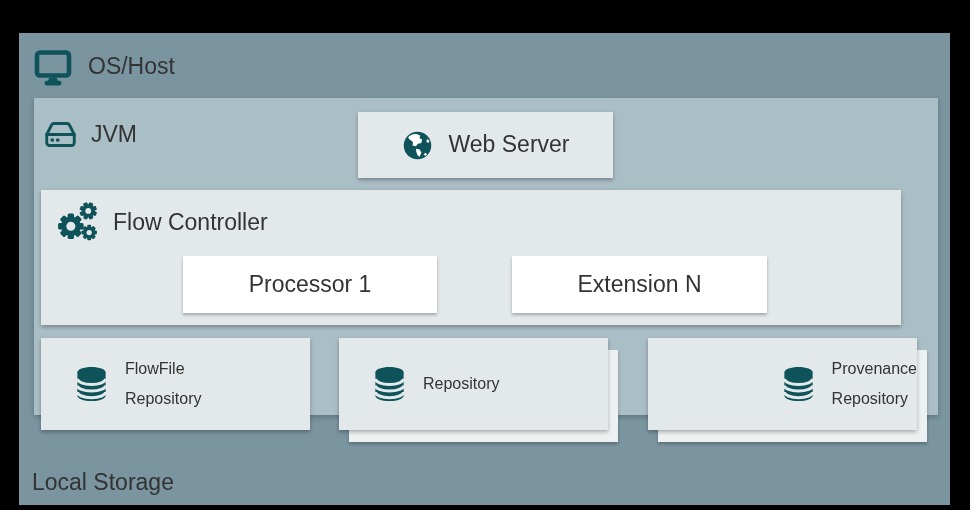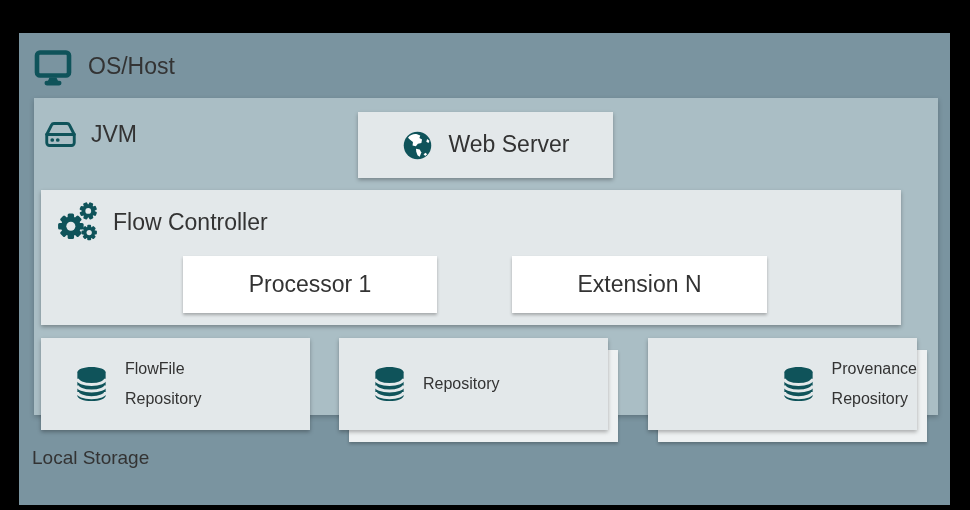--- a/index.html
+++ b/index.html
@@ -30,21 +30,21 @@
         box-shadow:0 2px 4px rgba(0,0,0,0.30);
         display:flex;align-items:center;gap:17px;padding-left:34px;box-sizing:border-box;}
   .repo-back{position:absolute;top:252px;width:269px;height:92px;background:#eef1f2;
              box-shadow:0 2px 3px rgba(0,0,0,0.25);}
   .repo-flowfile{left:7px;}
   .repo-content{left:305px;}
   .repo-content-back{left:315px;}
   .repo-provenance{left:614px;justify-content:flex-end;}
   .repo-provenance-back{left:624px;}
   .repo-label{font-size:16px;line-height:30px;color:#333333;}
-  .local-storage{position:absolute;left:13px;top:414px;font-size:19px;color:#333333;}
+  .local-storage{position:absolute;left:13px;top:436px;font-size:23px;color:#333333;}
   .icon{flex:0 0 auto;display:block;}
 </style>
 </head>
 <body>
 
 <div class="stage">
 
   <div class="box os-host">
 
     <div class="layer-header os-host-header">

